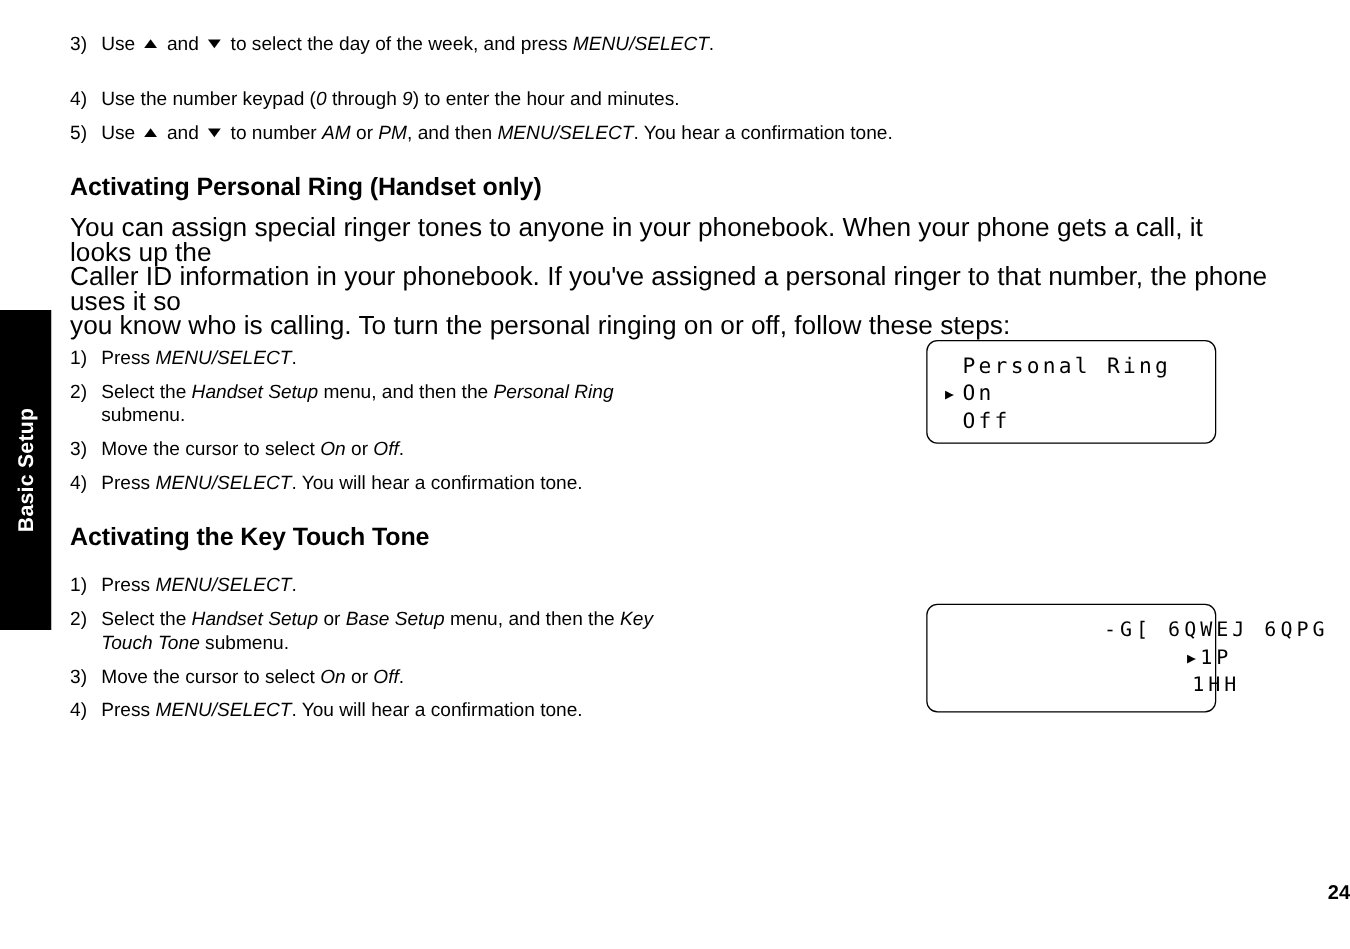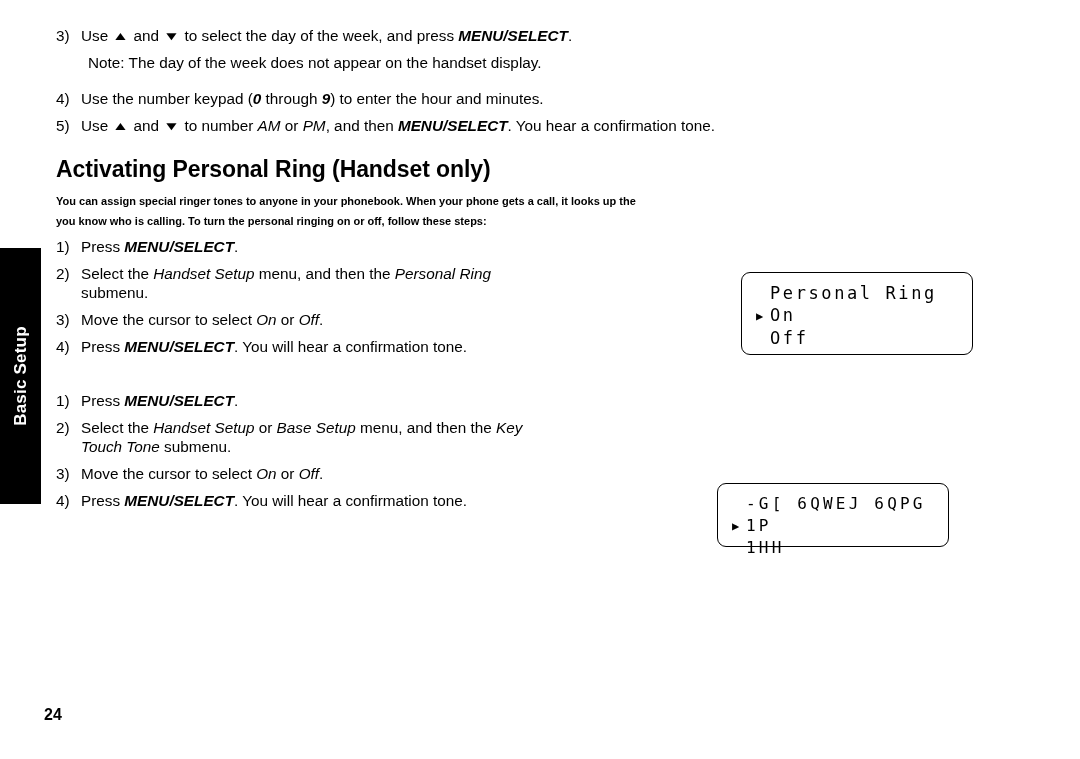--- a/index.html
+++ b/index.html
@@ -70,48 +70,47 @@
   .step.note {
     padding-left: 32px;
   }
 
   .gap-6  { height: 6px; }
   .gap-8  { height: 8px; }
   .gap-9  { height: 9px; }
   .gap-17 { height: 17px; }
   .gap-20 { height: 20px; }
 
-  b.k { font-weight: bold; font-style: italic; margin-top: 14px; }
+  b.k { font-weight: normal; font-style: italic; margin-top: 14px; }
   i.m { font-weight: normal; }
 
   .tri {
     font-size: 13px;
     line-height: 1;
     display: inline-block;
     transform: scaleX(1.35) scaleY(0.92);
     vertical-align: 1px;
     margin: 0 2px;
   }
 
   
   h2.section-heading {
-    font-size: 23px;
+    font-size: 20px;
     font-weight: bold;
     margin: 0;
     line-height: 28px;
     letter-spacing: -0.1px;
     font-family: "Liberation Sans", sans-serif;
   }
 
   
   .body-block p {
-    font-size: 11px;
+    font-size: 21px;
     line-height: 19.5px;
     margin: 0;
-    font-weight: bold;
   }
 
   
   .lcd {
     position: absolute;
     box-sizing: border-box;
     border: 1.4px solid #000;
     border-radius: 9px;
     background: #ffffff;
   }
@@ -140,39 +139,39 @@
   }
   .lcd-blank { display: inline-block; width: 14px; }
 
   #lcd-personal-ring {
     left: 741px;
     top: 272px;
     width: 232px;
     height: 83px;
   }
   #lcd-key-touch {
-    left: 717px;
+    left: 741px;
     top: 483px;
     width: 232px;
-    height: 64px;
+    height: 87px;
+    text-align: center;
   }
   #lcd-key-touch .lcd-inner { width: 420px; }
   #lcd-key-touch .lcd-line { letter-spacing: 3.2px; font-size: 16px; }
 
   
   .page-number {
     position: absolute;
     left: 0;
     right: 0;
     top: 706px;
-    text-align: left;
+    text-align: right;
     font-size: 16px;
     font-weight: bold;
     font-family: "Liberation Sans", sans-serif;
-    margin-left: 44px;
   }
 </style>
 </head>
 <body>
 
 <div class="page">
 
   <div class="side-tab">
     <span class="side-tab-label">Basic Setup</span>
   </div>
@@ -180,23 +179,20 @@
   <div class="content">
 
     <div>
 
       <div class="step">
         <span class="num">3)</span><span>Use </span><span class="tri">▲</span><span> and </span><span class="tri">▼</span><span> to select the day of the week, and press </span><b class="k">MENU/SELECT</b><span>.</span>
       </div>
 
       <div class="gap-8"></div>
 
-      <div class="step note">
-        <span>Note: The day of the week does not appear on the handset display.</span>
-      </div>
 
       <div class="gap-17"></div>
 
       <div class="step">
         <span class="num">4)</span><span>Use the number keypad (</span><b class="k">0</b><span> through </span><b class="k">9</b><span>) to enter the hour and minutes.</span>
       </div>
 
       <div class="gap-8"></div>
 
       <div class="step">
@@ -205,20 +201,21 @@
     </div>
 
     <div class="gap-20"></div>
 
     <h2 class="section-heading">Activating Personal Ring (Handset only)</h2>
 
     <div class="gap-9"></div>
 
     <div class="body-block">
       <p>You can assign special ringer tones to anyone in your phonebook. When your phone gets a call, it looks up the</p>
+      <p>Caller ID information in your phonebook. If you've assigned a personal ringer to that number, the phone uses it so</p>
       <p>you know who is calling. To turn the personal ringing on or off, follow these steps:</p>
     </div>
 
     <div class="gap-6"></div>
 
     <div>
 
       <div class="step">
         <span class="num">1)</span><span>Press </span><b class="k">MENU/SELECT</b><span>.</span>
       </div>
@@ -238,20 +235,21 @@
 
       <div class="gap-8"></div>
 
       <div class="step">
         <span class="num">4)</span><span>Press </span><b class="k">MENU/SELECT</b><span>. You will hear a confirmation tone.</span>
       </div>
     </div>
 
     <div class="gap-20"></div>
 
+    <h2 class="section-heading">Activating the Key Touch Tone</h2>
 
     <div class="gap-9"></div>
 
 
     <div class="gap-6"></div>
 
     <div>
 
       <div class="step">
         <span class="num">1)</span><span>Press </span><b class="k">MENU/SELECT</b><span>.</span>

